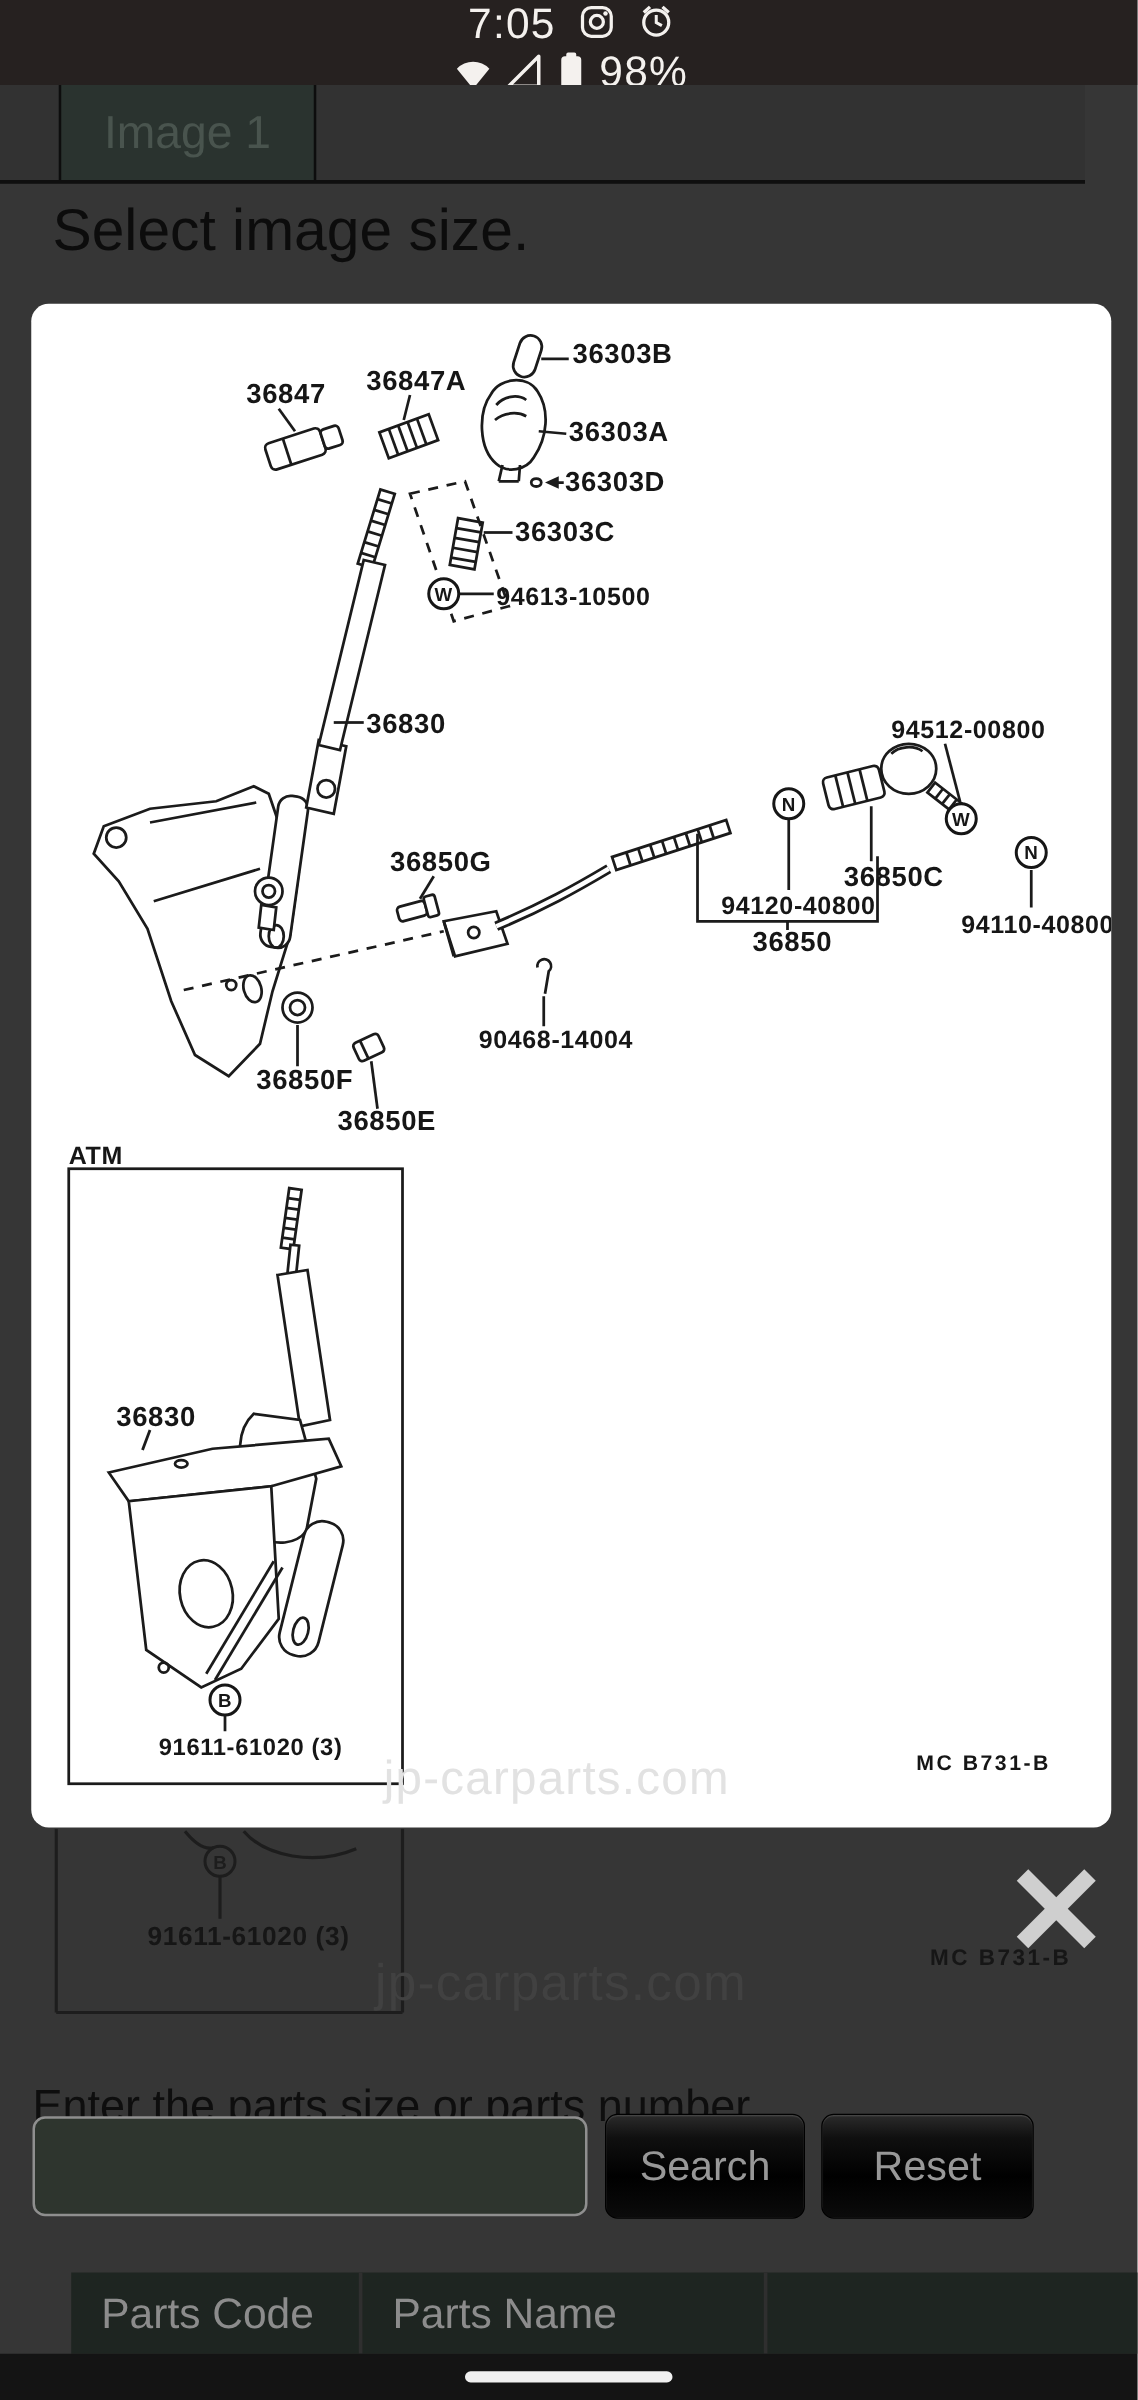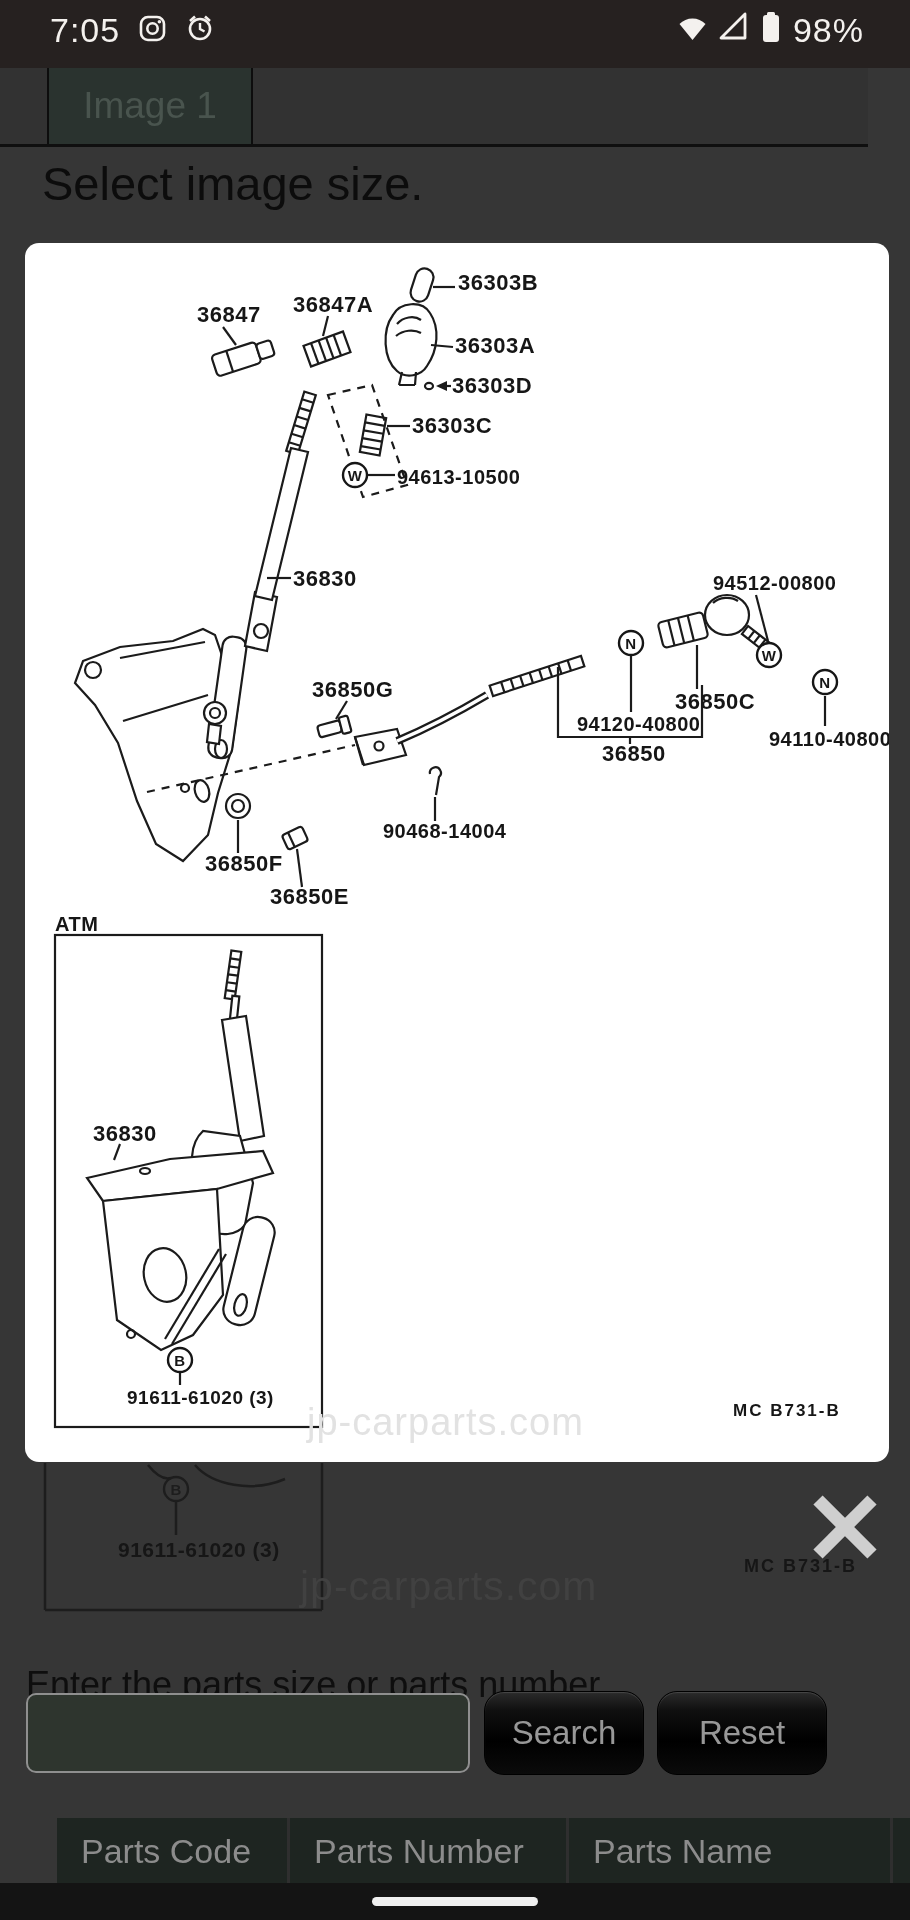--- a/index.html
+++ b/index.html
@@ -1,22 +1,22 @@
 <!DOCTYPE html>
 <html><head>
 <meta charset="utf-8">
 <style>
   html,body{margin:0;padding:0;}
   body{width:910px;height:1920px;background:#363636;position:relative;overflow:hidden;
        font-family:"Liberation Sans",sans-serif;}
   
   .status-bar{position:absolute;top:0;left:0;width:910px;height:68px;background:#262120;
-    display:flex;align-items:center;box-sizing:border-box;padding:0 46px 8px 50px;color:#f4f1ee;}
+    display:flex;align-items:center;box-sizing:border-box;padding:0 46px 8px 50px;color:#f4f1ee;flex-direction:column;}
   .sb-left{display:flex;align-items:center;gap:18px;flex:1;}
-  .sb-right{display:flex;align-items:flex-start;gap:9px;}
+  .sb-right{display:flex;align-items:flex-end;gap:9px;}
   .sb-time,.sb-batt{font-size:34px;letter-spacing:1px;}
   .sb-icon{display:block;}
   
   .tab-bar{position:absolute;top:68px;left:0;width:868px;height:76px;background:#323232;
     border-bottom:3px solid #0f0f0f;box-sizing:content-box;}
   .tab{position:absolute;left:47px;top:0;width:202px;height:100%;background:#2a332f;
     border-left:2px solid #0d0d0d;border-right:2px solid #0d0d0d;display:flex;
     align-items:center;justify-content:center;font-size:37px;color:#49544e;}
   
   .page-heading{position:absolute;left:42px;top:156px;font-size:47px;color:#0c0c0c;}
@@ -37,21 +37,21 @@
   .bg-part-label{position:absolute;left:118px;top:1538px;font-size:21px;font-weight:bold;color:#161616;letter-spacing:.5px;}
   .bg-watermark{position:absolute;left:300px;top:1563px;font-size:41px;color:#414141;letter-spacing:1px;}
   .bg-mc{position:absolute;left:744px;top:1556px;font-size:18px;font-weight:bold;color:#161616;letter-spacing:2px;}
   
   .close-btn{position:absolute;left:806px;top:1488px;width:78px;height:78px;background:transparent;border:none;padding:0;cursor:pointer;}
   
   .search-label{position:absolute;left:26px;top:1664px;font-size:36px;color:#0e0e0e;}
   .search-input{position:absolute;left:26px;top:1693px;width:444px;height:80px;background:#2e352e;
     border:2px solid #8f8f8f;border-radius:10px;box-sizing:border-box;color:#e8e8e8;
     font-size:34px;padding:0 16px;outline:none;font-family:"Liberation Sans",sans-serif;}
-  .dlg-btn{position:absolute;top:1691px;height:84px;border-radius:20px;border:1px solid #000;
+  .dlg-btn{position:absolute;top:1691px;height:84px;border-radius:10px;border:1px solid #000;
     background:linear-gradient(180deg,#2b2b2b 0%,#101010 22%,#000 60%,#0b0b0b 100%);
     color:#989898;font-size:33px;font-family:"Liberation Sans",sans-serif;
     box-shadow:inset 0 1px 1px rgba(255,255,255,.14);cursor:pointer;}
   .btn-search{left:484px;width:160px;}
   .btn-reset{left:657px;width:170px;}
   
   .thead{position:absolute;left:25px;top:1818px;width:885px;height:65px;display:flex;padding-left:32px;}
   .thead .cell{background:#1e2521;color:#8c8c8c;font-size:34px;line-height:66px;
     padding-left:24px;box-sizing:border-box;border-right:3px solid #2f2f2f;white-space:nowrap;overflow:hidden;}
   .cell-code{width:233px;}
@@ -343,20 +343,19 @@
   </span>
 </button>
 
 <div class="search-label">Enter the parts size or parts number</div>
 <input class="search-input" type="text" value="" style="">
 <button class="dlg-btn btn-search">Search</button>
 <button class="dlg-btn btn-reset">Reset</button>
 
 <div class="thead">
   <div class="cell cell-code">Parts Code</div>
-  <div class="cell cell-number">Parts Number</div>
   <div class="cell cell-name">Parts Name</div>
   <div class="cell cell-extra"></div>
 </div>
 
 <div class="nav-bar">
   <div class="nav-pill"></div>
 </div>
 
 </body></html>

